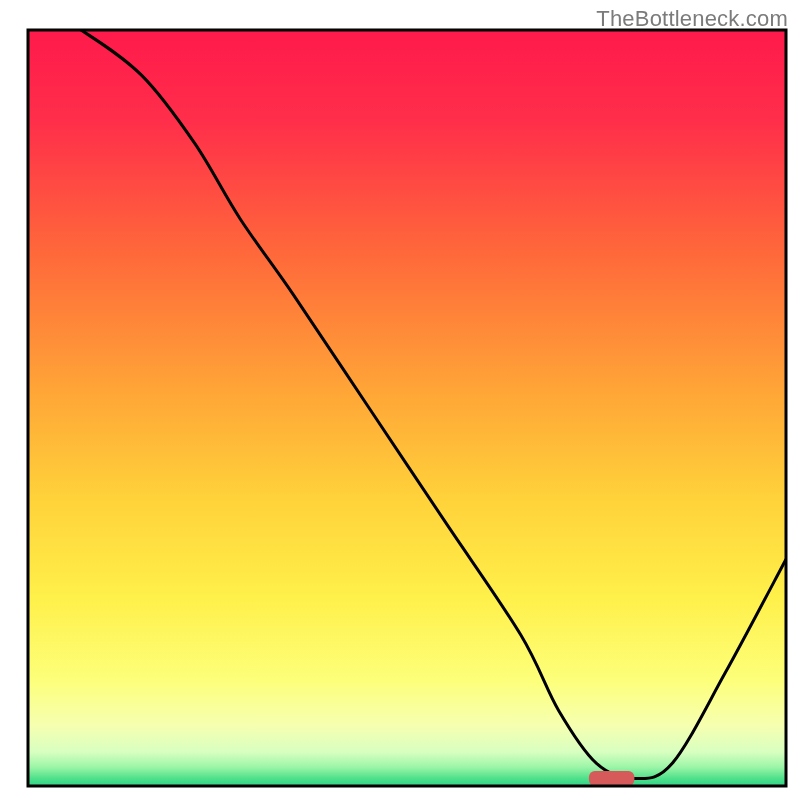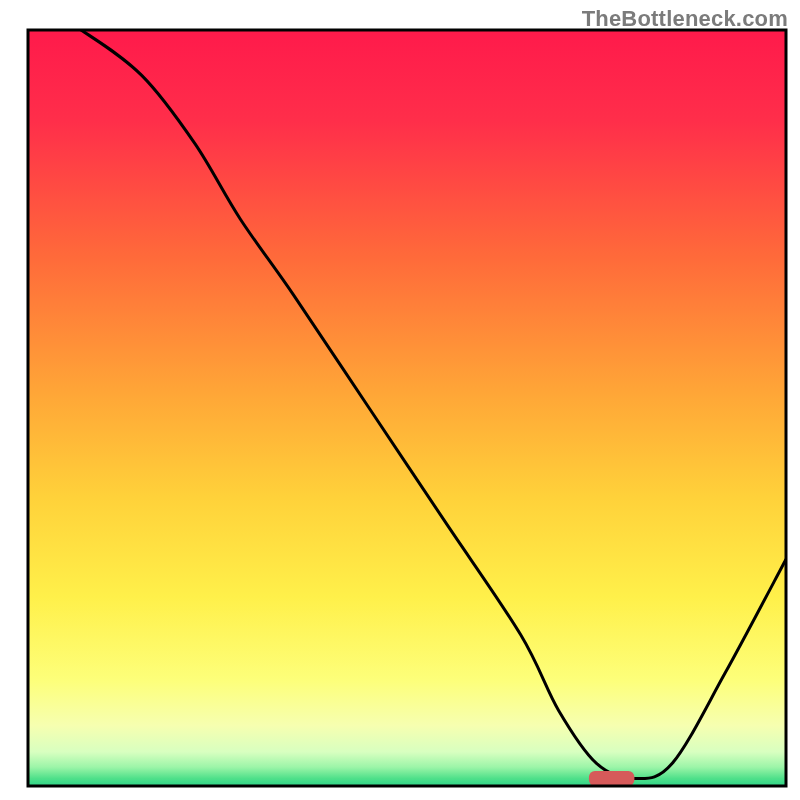--- a/index.html
+++ b/index.html
@@ -13,21 +13,21 @@
   .wrap {
     position: relative;
     width: 800px;
     height: 800px;
   }
   .attribution {
     position: absolute;
     top: 6px;
     right: 12px;
     font-size: 22px;
-    font-weight: 700;
+    font-weight: 400;
     color: #7b7b7b;
     letter-spacing: 0.2px;
   }
   svg.chart {
     position: absolute;
     left: 0;
     top: 0;
     width: 800px;
     height: 800px;
     display: block;

